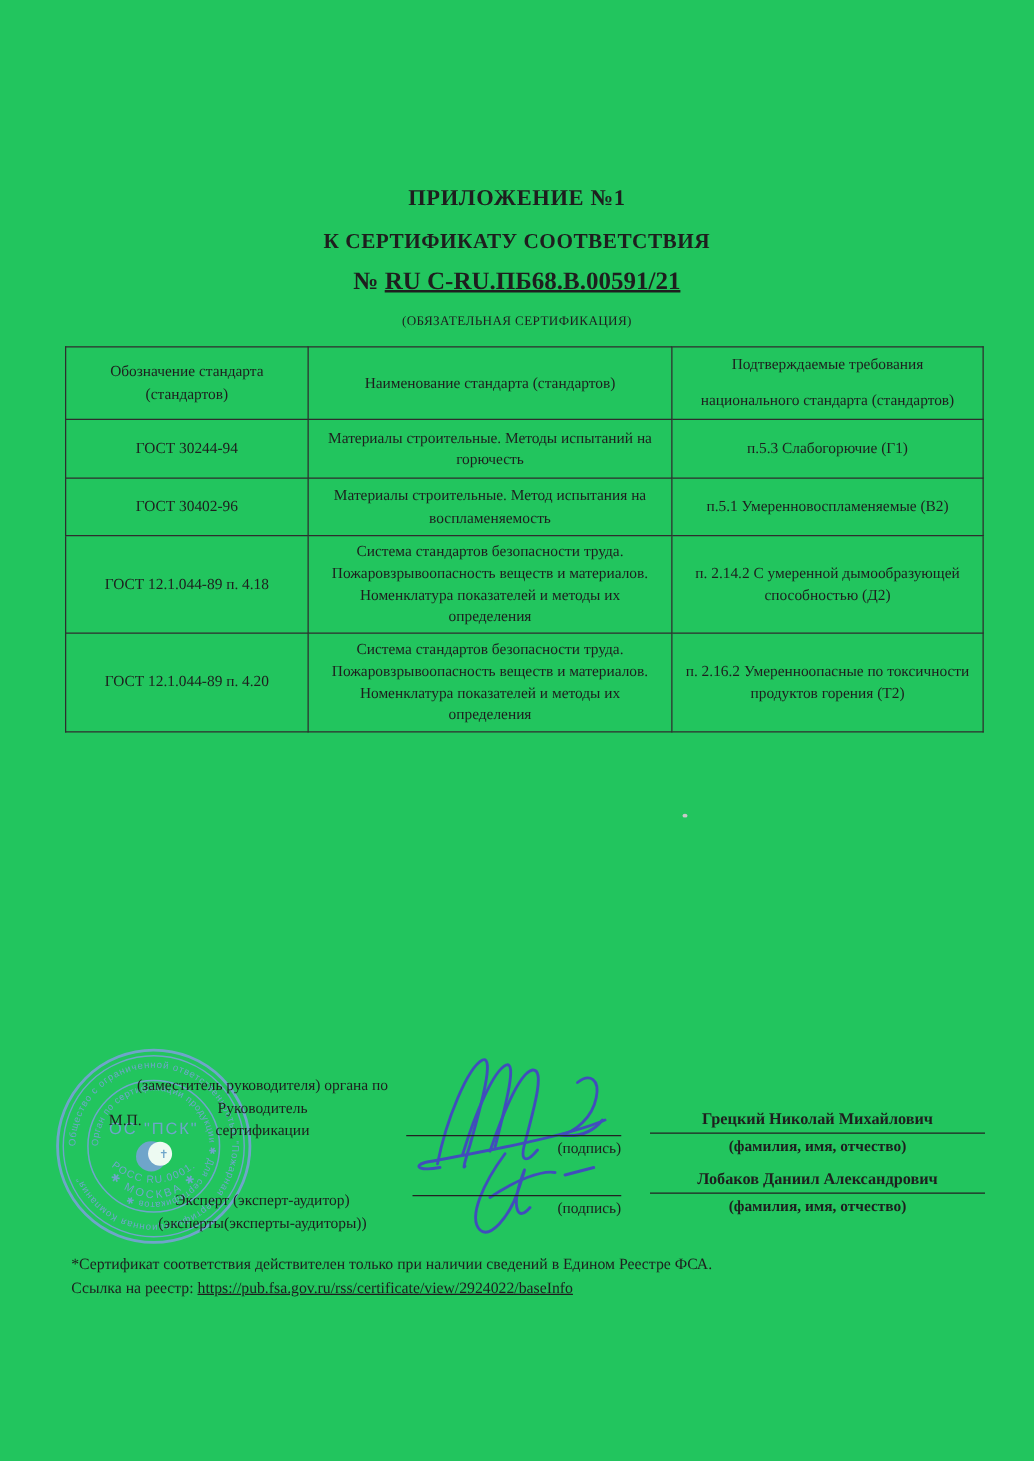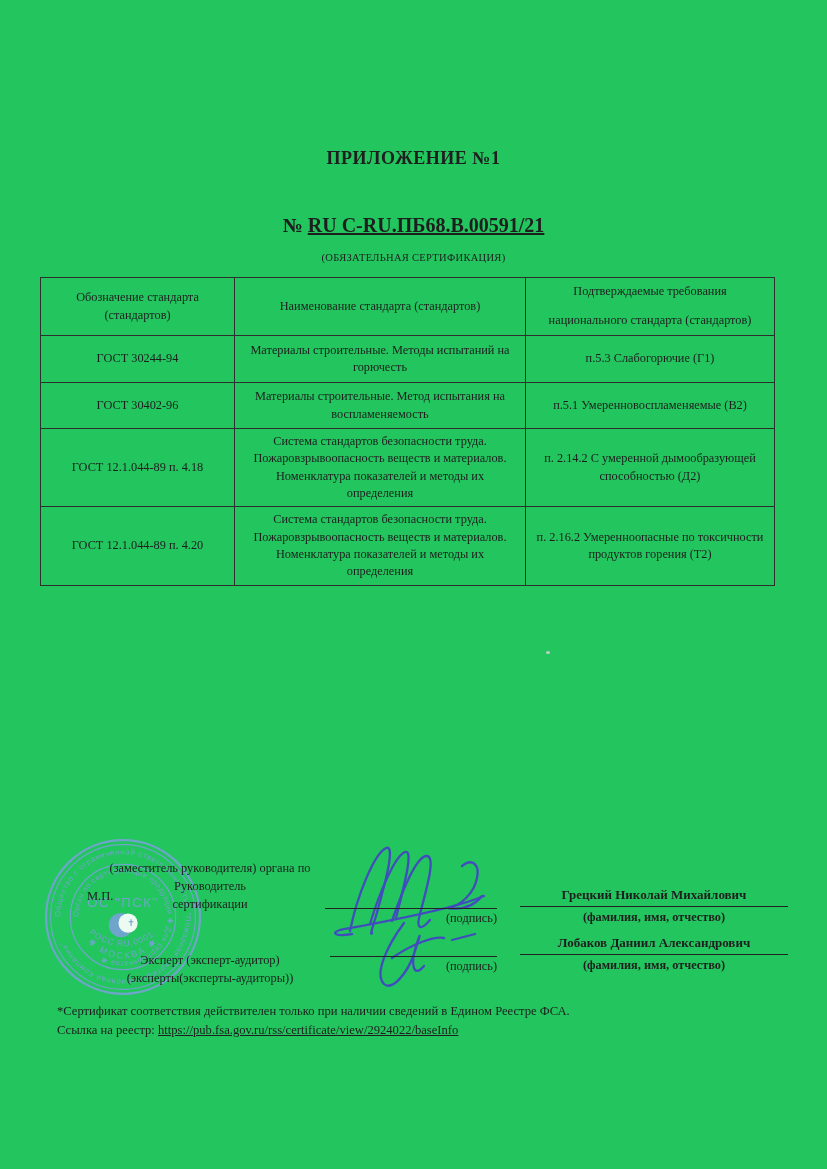--- a/index.html
+++ b/index.html
@@ -7,21 +7,21 @@
         font-family:"Liberation Serif",serif;color:#1e1e1e;overflow:hidden;}
   .abs{position:absolute;}
   
   .t-center{left:0;right:0;text-align:center;}
   .title1{top:148px;font-size:18px;font-weight:bold;letter-spacing:.5px;}
   .title2{top:183px;font-size:17px;font-weight:bold;letter-spacing:.4px;}
   .title3{top:214px;font-size:20px;font-weight:bold;}
   .title3 .u{text-decoration:underline;}
   .subtitle{top:252px;font-size:10.5px;letter-spacing:.3px;}
   
-  table.std{position:absolute;left:40px;top:277px;width:734px;border-collapse:collapse;table-layout:fixed;padding-left:44px;}
+  table.std{position:absolute;left:52px;top:277px;width:734px;border-collapse:collapse;table-layout:fixed;padding-left:44px;}
   table.std th,table.std td{border:1px solid #2e2e2e;font-weight:normal;text-align:center;
         font-size:12.3px;line-height:1.42;padding:2px 8px;vertical-align:middle;}
   tr.hdr{height:58px;}
   tr.r1{height:47px;} tr.r2{height:46px;} tr.r3{height:78px;} tr.r4{height:79px;}
   td.c3{vertical-align:top;padding-top:5px;}
   .h3a{margin:3px 0 12px;}
   
   .mp{left:55px;top:889px;font-size:12.5px;z-index:3;padding-left:32px;}
   .roles{width:224px;left:98px;text-align:center;font-size:12.4px;line-height:18px;z-index:3;}
   .roles1{top:859px;} .roles2{top:951px;}
@@ -39,20 +39,21 @@
   .reglink{left:57px;top:1023px;font-size:12.6px;text-align:center;}
   .reglink .url{text-decoration:underline;}
   .speck{left:546px;top:651px;width:4px;height:3px;background:#c9c9c9;border-radius:50%;}
 </style>
 </head>
 <body>
 
 <div class="page">
 
   <div class="abs t-center title1">ПРИЛОЖЕНИЕ №1</div>
+  <div class="abs t-center title2">К СЕРТИФИКАТУ СООТВЕТСТВИЯ</div>
   <div class="abs t-center title3"><span>№ </span><span class="u">RU C-RU.ПБ68.В.00591/21</span></div>
   <div class="abs t-center subtitle">(ОБЯЗАТЕЛЬНАЯ СЕРТИФИКАЦИЯ)</div>
 
   <table class="std">
     <colgroup>
         <col style="width:194px">
         <col style="width:291px">
         <col style="width:249px">
       </colgroup>
     <tbody>

